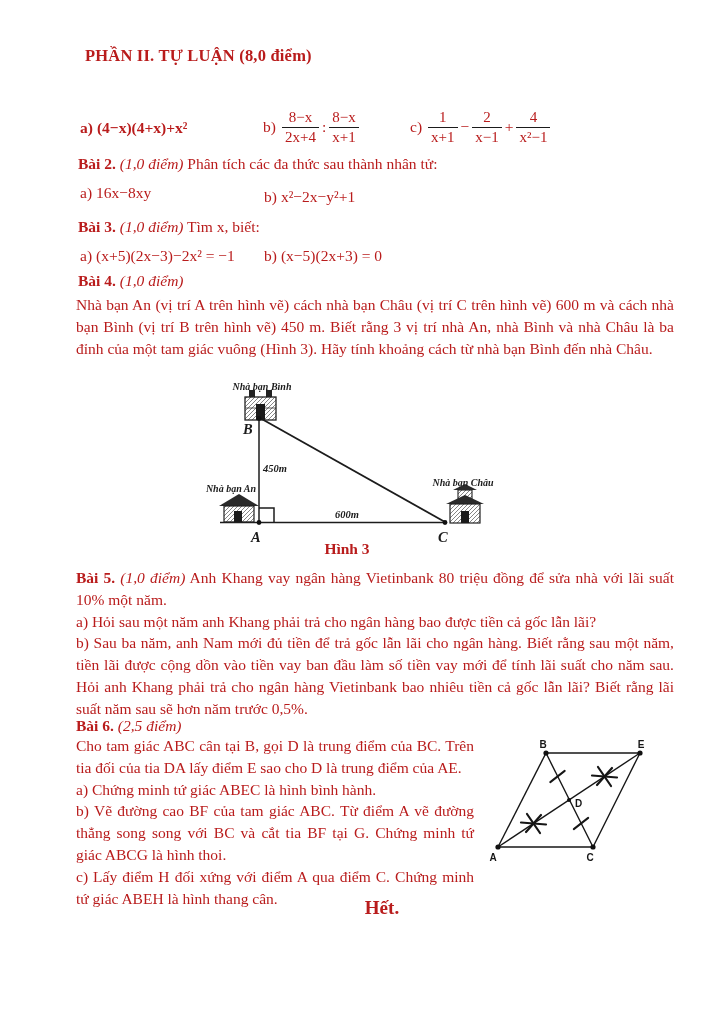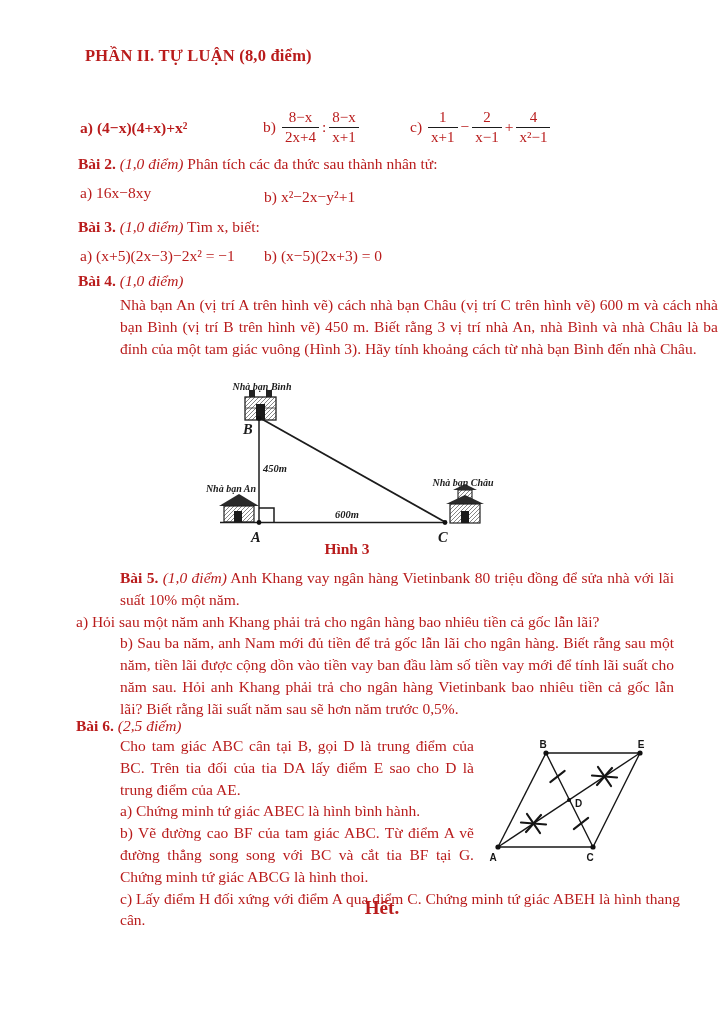--- a/index.html
+++ b/index.html
@@ -10,21 +10,21 @@
     font-family:"Liberation Serif","DejaVu Serif",serif;
     font-size:15.5px;color:#b91c1c;
     overflow:hidden;
   }
   .abs{position:absolute;}
   .title{font-weight:bold;font-size:16.5px;letter-spacing:.2px;}
   .bh{font-weight:bold;}
   .pts{font-style:italic;}
   .it{font-style:italic;}
   .para{line-height:21.8px;}
-  .j{text-align:justify;margin-left:44px;}
+  .j{text-align:justify;}
   .lbl{margin-right:4px;}
   .mrow{display:inline-flex;align-items:center;gap:2px;white-space:nowrap;}
   .frac{display:inline-block;text-align:center;line-height:1.08;font-size:15px;}
   .frac .num{display:block;padding:0 3px 1px 3px;border-bottom:1.3px solid #1b1b1b;}
   .frac .den{display:block;padding:1px 3px 0 3px;}
   .op{padding:0 1px;}
   .caption{font-weight:bold;font-size:15.5px;text-align:center;}
   .end-mark{font-weight:bold;text-align:center;font-size:19px;padding-left:20px;}
   .fig6-float{float:right;width:198px;height:136px;margin:2px 0 4px 8px;}
   .bai6-wrap{width:604px;}
@@ -155,21 +155,21 @@
     <text class="fdim" x="347" y="518" text-anchor="middle">600m</text>
   </svg>
   <div class="abs caption" style="left:247px;top:540px;width:200px;text-align:center;">Hình 3</div>
 
   <div class="abs" style="left:76px;top:567px;width:598px;">
     <div class="para j">
       <span class="bh">Bài 5.</span>
       <span class="pts">(1,0 điểm)</span>
       <span>Anh Khang vay ngân hàng Vietinbank 80 triệu đồng để sửa nhà với lãi suất 10% một năm.</span>
     </div>
-    <div class="para">a) Hỏi sau một năm anh Khang phải trả cho ngân hàng bao nhiêu tiền cả gốc lẫn lãi?</div>
+    <div class="para">a) Hỏi sau một năm anh Khang phải trả cho ngân hàng bao được tiền cả gốc lẫn lãi?</div>
     <div class="para j">b) Sau ba năm, anh Nam mới đủ tiền để trả gốc lẫn lãi cho ngân hàng. Biết rằng sau một năm, tiền lãi được cộng dồn vào tiền vay ban đầu làm số tiền vay mới để tính lãi suất cho năm sau. Hỏi anh Khang phải trả cho ngân hàng Vietinbank bao nhiêu tiền cả gốc lẫn lãi? Biết rằng lãi suất năm sau sẽ hơn năm trước 0,5%.</div>
   </div>
 
   <div class="abs bai6-wrap" style="left:76px;top:717px;">
     <div>
       <span class="bh">Bài 6.</span>
       <span class="pts">(2,5 điểm)</span>
     </div>
     <div>
       <div class="fig6-float">

